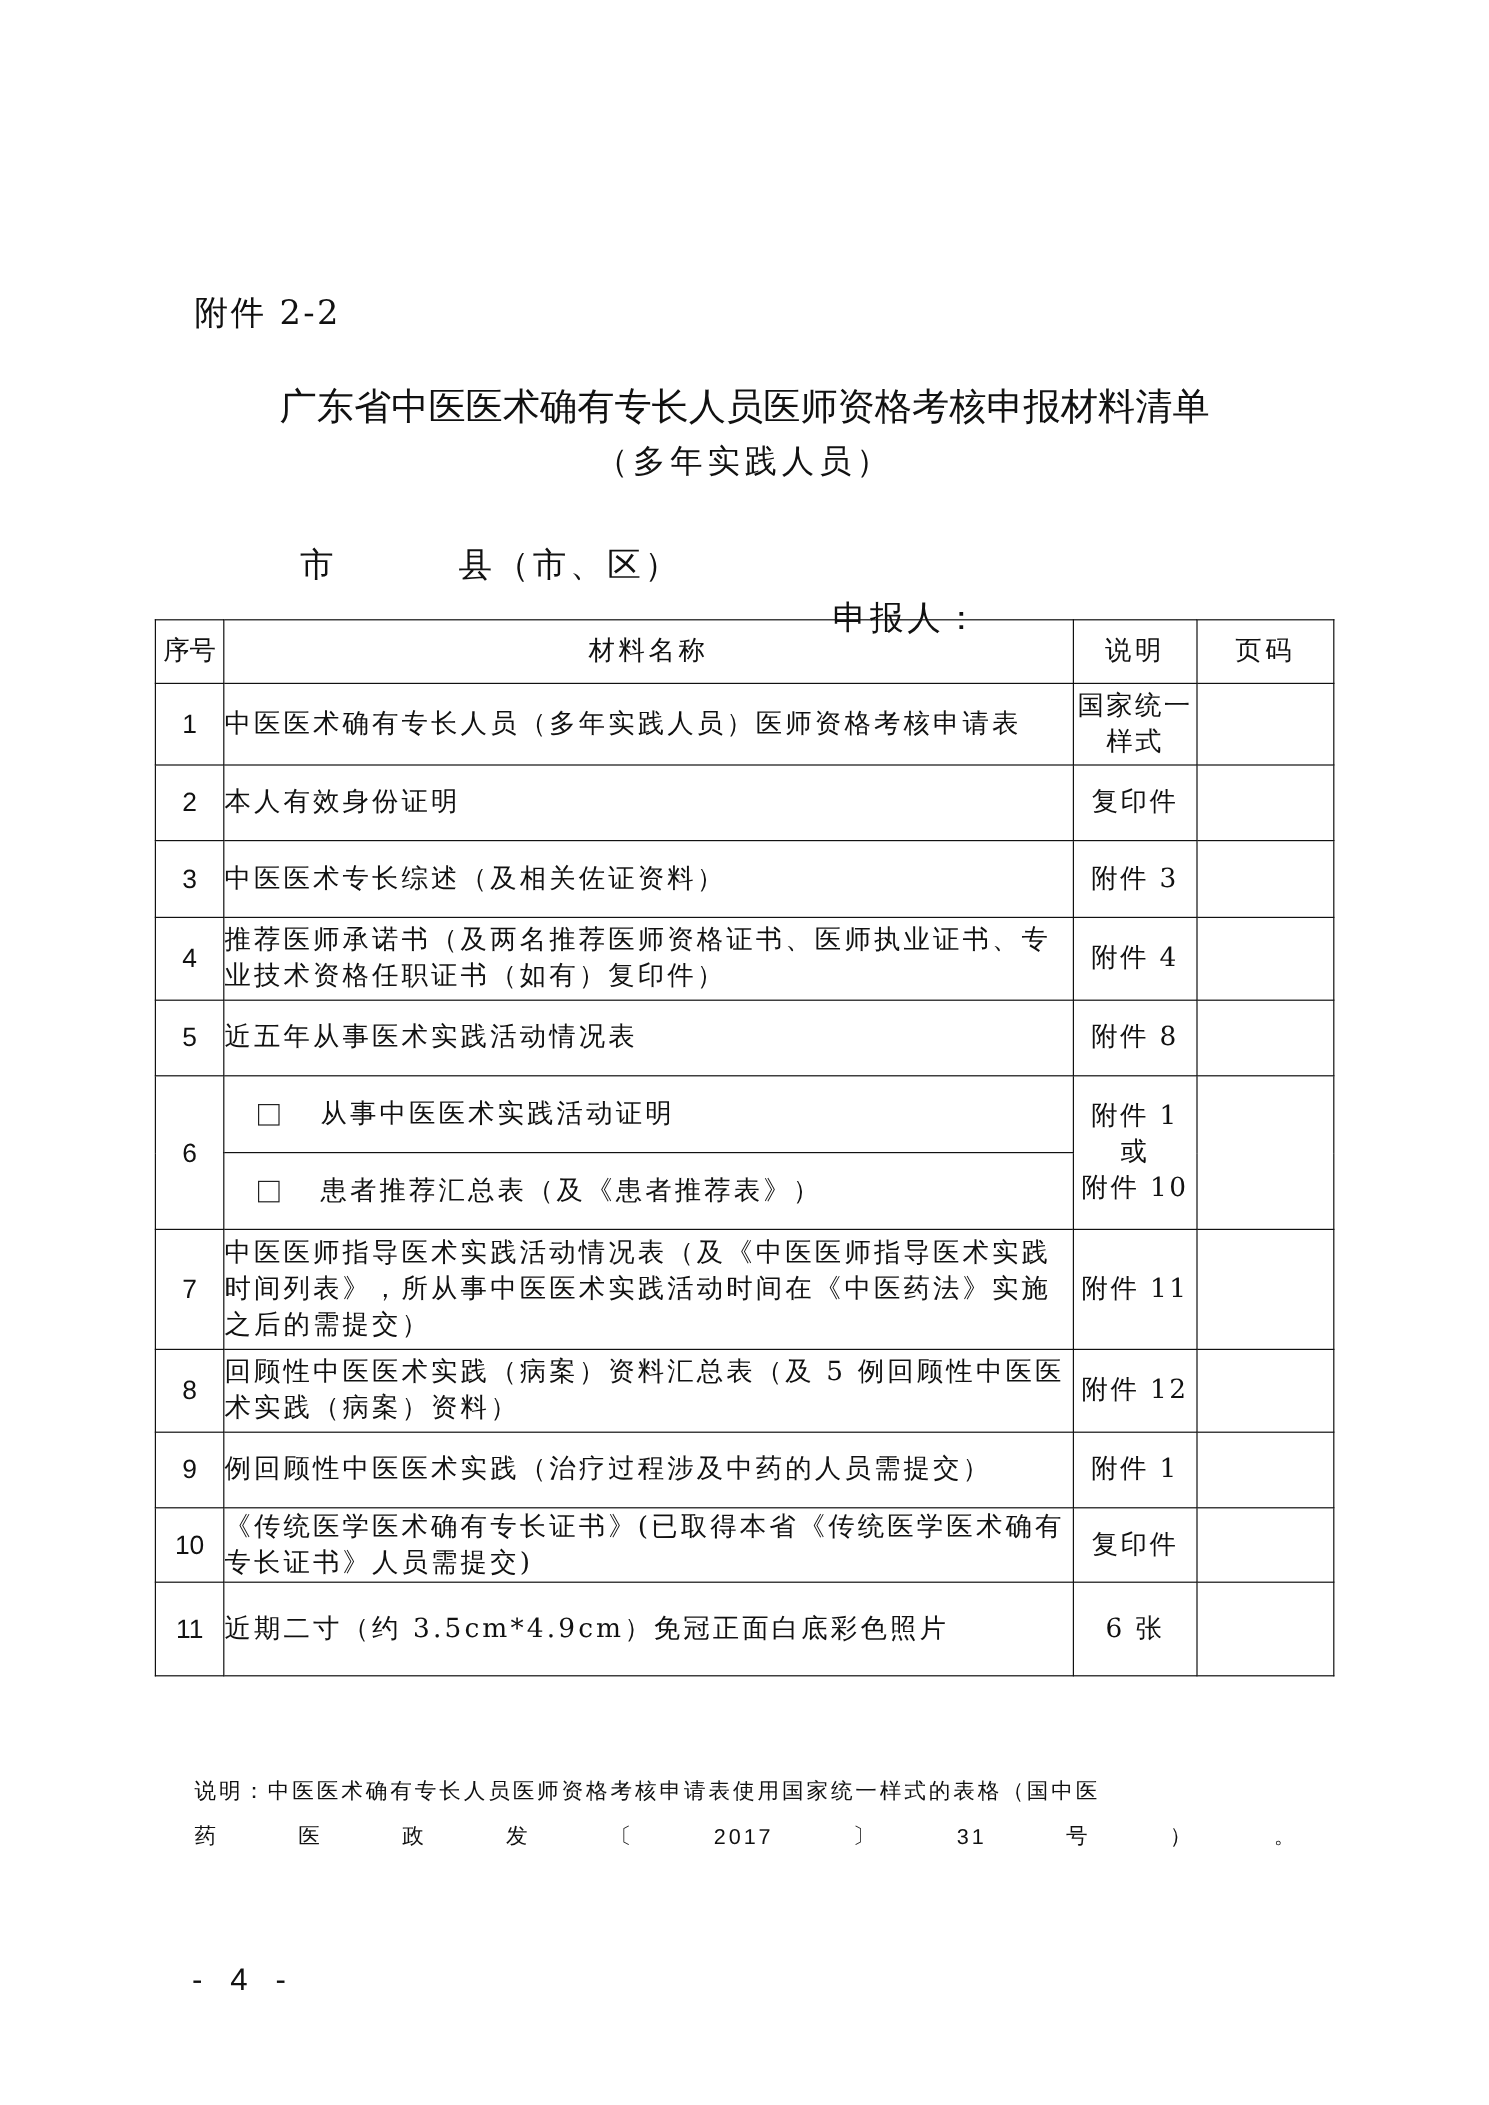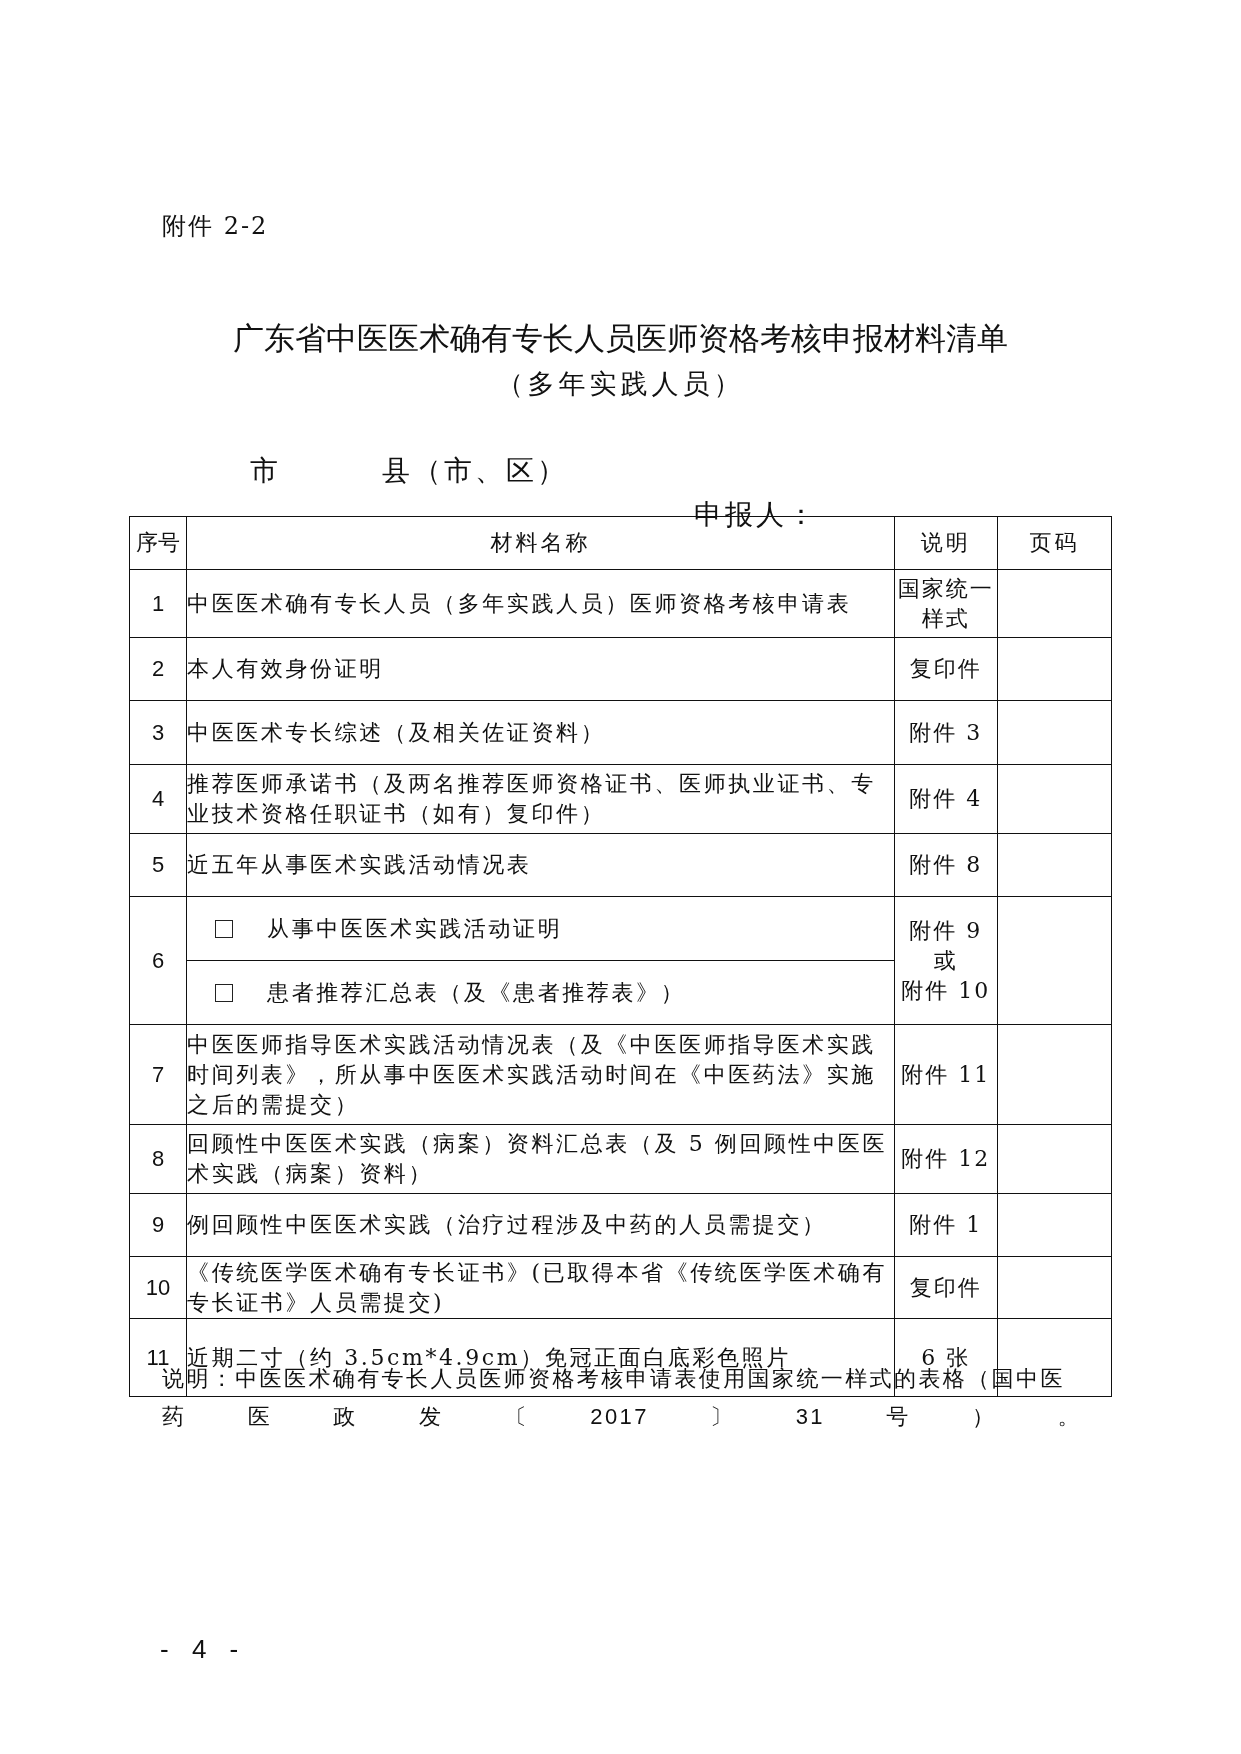--- a/index.html
+++ b/index.html
@@ -2,22 +2,22 @@
 <html><head>
 <meta charset="utf-8">
 <style>
   html, body { margin: 0; padding: 0; background: #ffffff; }
   body {
     width: 1241px; height: 1754px; position: relative; overflow: hidden;
     font-family: "DejaVu Serif", "Liberation Serif", serif;
     color: #111111;
   }
   .attach-label {
-    position: absolute; left: 162px; top: 210px;
-    font-size: 24px; letter-spacing: 2px;
+    position: absolute; left: 162px; top: 242px;
+    font-size: 28px; letter-spacing: 2px;
   }
   .title {
     position: absolute; left: 0; width: 1241px; top: 318px;
     text-align: center; font-family: "DejaVu Sans", "Liberation Sans", sans-serif;
     font-size: 31px; letter-spacing: 0px;
   }
   .subtitle {
     position: absolute; left: 0; width: 1241px; top: 366px;
     text-align: center; font-size: 27px; letter-spacing: 4px;
   }
@@ -49,22 +49,22 @@
   td.note {
     text-align: center; letter-spacing: 2px; padding: 0 2px;
   }
   td.page { }
   .check-line { display: flex; align-items: center; padding-left: 28px; }
   .checkbox {
     width: 18px; height: 18px; border: 1.5px solid #222; display: inline-block;
     margin-right: 34px; box-sizing: border-box;
   }
   .note-text {
-    position: absolute; left: 162px; top: 1360px; width: 930px;
-    font-size: 22px; line-height: 38px; letter-spacing: 2.4px;
+    position: absolute; left: 162px; top: 1474px; width: 930px;
+    font-size: 18px; line-height: 38px; letter-spacing: 2.4px;
   }
   .note-line2 { display: flex; justify-content: space-between; width: 920px; }
   .page-num {
     position: absolute; left: 160px; top: 1634px;
     font-family: "Liberation Sans", "DejaVu Sans", sans-serif; font-size: 26px;
     letter-spacing: 8px;
   }
 </style>
 </head>
 <body>
@@ -128,21 +128,21 @@
     </tr>
     <tr style="height:64px">
       <td class="no" rowspan="2">6</td>
       <td class="name">
         <div class="check-line">
           <span class="checkbox"></span>
           <span>从事中医医术实践活动证明</span>
         </div>
       </td>
       <td class="note" rowspan="2">
-        <div>附件 9 或</div>
+        <div>附件 1 或</div>
         <div>附件 10</div>
       </td>
       <td class="page" rowspan="2"></td>
     </tr>
     <tr style="height:64px">
       <td class="name">
         <div class="check-line">
           <span class="checkbox"></span>
           <span>患者推荐汇总表（及《患者推荐表》）</span>
         </div>

